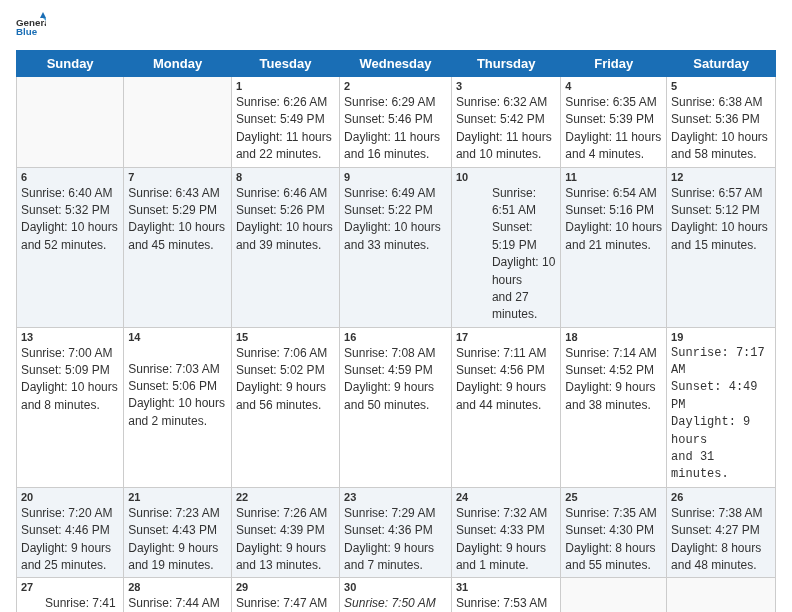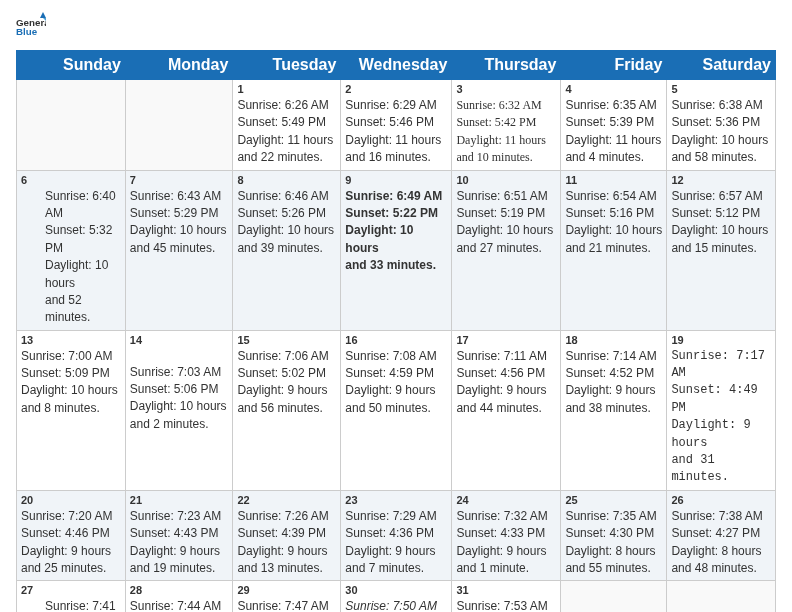--- a/index.html
+++ b/index.html
@@ -43,24 +43,24 @@
       color: #555;
     }
     .calendar {
       width: 100%;
       border-collapse: collapse;
       font-size: 9.5px;
     }
     .calendar thead tr th {
       background: #1a6eb5;
       color: #fff;
-      padding: 5px 4px;
-      font-size: 16px;
+      padding: 5px 17px;
+      font-size: 13px;
       font-weight: bold;
-      text-align: right;
+      text-align: center;
       border: 1px solid #1a6eb5;
     }
     .calendar tbody tr td {
       vertical-align: top;
       border: 1px solid #ccc;
       padding: 3px 4px;
       width: 113px;
       height: 86px;
       background: #fff;
     }
@@ -127,21 +127,21 @@
           </td>
           <td>
             <span class="day-num">2</span>
             <div class="day-detail" style="white-space: pre-line;">Sunrise: 6:29 AM
 Sunset: 5:46 PM
 Daylight: 11 hours
 and 16 minutes.</div>
           </td>
           <td>
             <span class="day-num">3</span>
-            <div class="day-detail" style="white-space: pre-line; font-family: Liberation Serif, serif;">Sunrise: 6:32 AM
+            <div class="day-detail" style="white-space: pre-line;">Sunrise: 6:32 AM
 Sunset: 5:42 PM
 Daylight: 11 hours
 and 10 minutes.</div>
           </td>
           <td>
             <span class="day-num">4</span>
             <div class="day-detail" style="white-space: pre-line;">Sunrise: 6:35 AM
 Sunset: 5:39 PM
 Daylight: 11 hours
 and 4 minutes.</div>
@@ -150,49 +150,49 @@
             <span class="day-num">5</span>
             <div class="day-detail" style="white-space: pre-line;">Sunrise: 6:38 AM
 Sunset: 5:36 PM
 Daylight: 10 hours
 and 58 minutes.</div>
           </td>
         </tr>
         <tr>
           <td>
             <span class="day-num">6</span>
-            <div class="day-detail" style="white-space: pre-line; margin-left: 24px;">Sunrise: 6:40 AM
+            <div class="day-detail" style="white-space: pre-line;">Sunrise: 6:40 AM
 Sunset: 5:32 PM
 Daylight: 10 hours
 and 52 minutes.</div>
           </td>
           <td>
             <span class="day-num">7</span>
             <div class="day-detail" style="white-space: pre-line;">Sunrise: 6:43 AM
 Sunset: 5:29 PM
 Daylight: 10 hours
 and 45 minutes.</div>
           </td>
           <td>
             <span class="day-num">8</span>
             <div class="day-detail" style="white-space: pre-line;">Sunrise: 6:46 AM
 Sunset: 5:26 PM
 Daylight: 10 hours
 and 39 minutes.</div>
           </td>
           <td>
             <span class="day-num">9</span>
-            <div class="day-detail" style="white-space: pre-line; font-weight: bold;">Sunrise: 6:49 AM
+            <div class="day-detail" style="white-space: pre-line;">Sunrise: 6:49 AM
 Sunset: 5:22 PM
 Daylight: 10 hours
 and 33 minutes.</div>
           </td>
           <td>
             <span class="day-num">10</span>
-            <div class="day-detail" style="white-space: pre-line;">Sunrise: 6:51 AM
+            <div class="day-detail" style="white-space: pre-line; margin-left: 36px;">Sunrise: 6:51 AM
 Sunset: 5:19 PM
 Daylight: 10 hours
 and 27 minutes.</div>
           </td>
           <td>
             <span class="day-num">11</span>
             <div class="day-detail" style="white-space: pre-line;">Sunrise: 6:54 AM
 Sunset: 5:16 PM
 Daylight: 10 hours
 and 21 minutes.</div>

